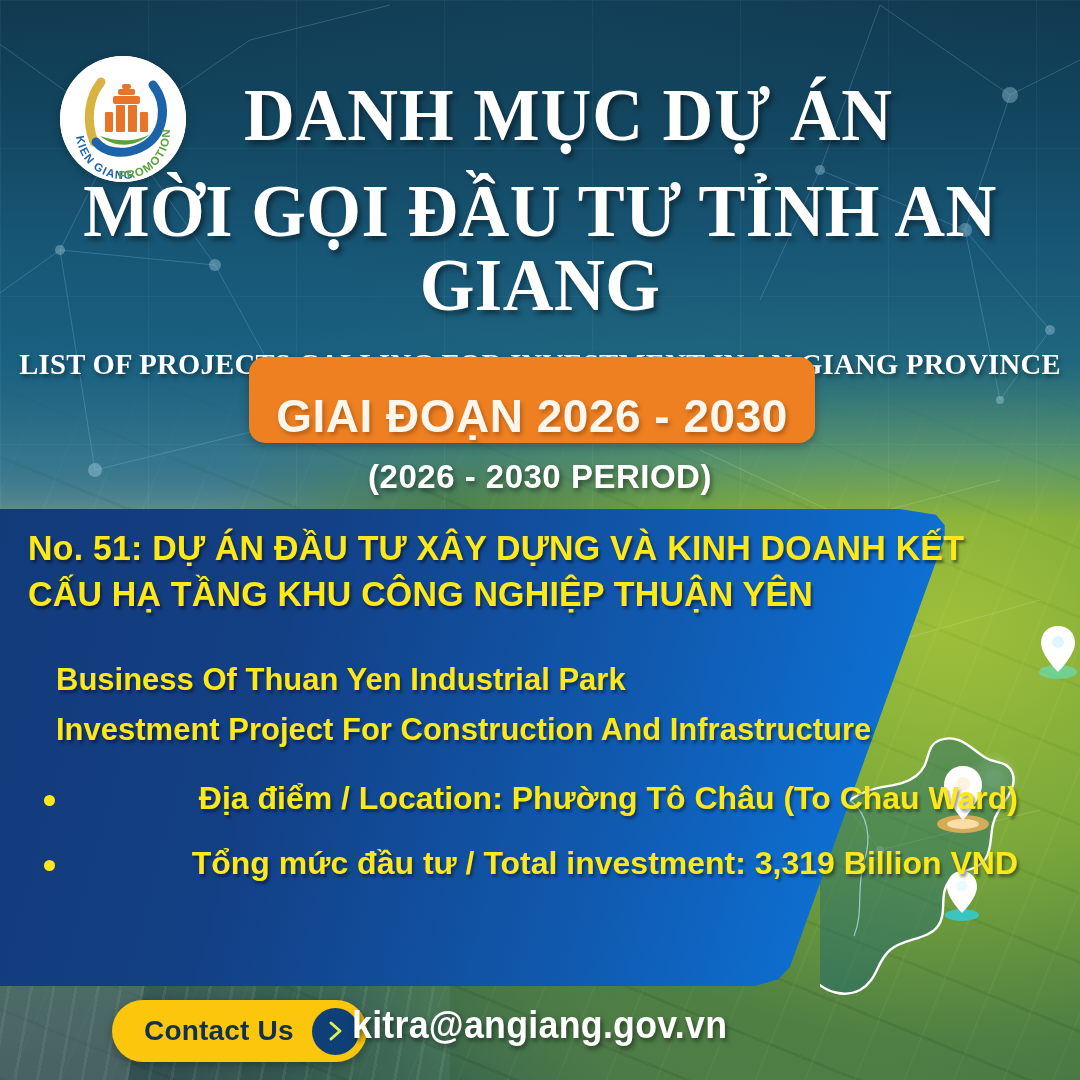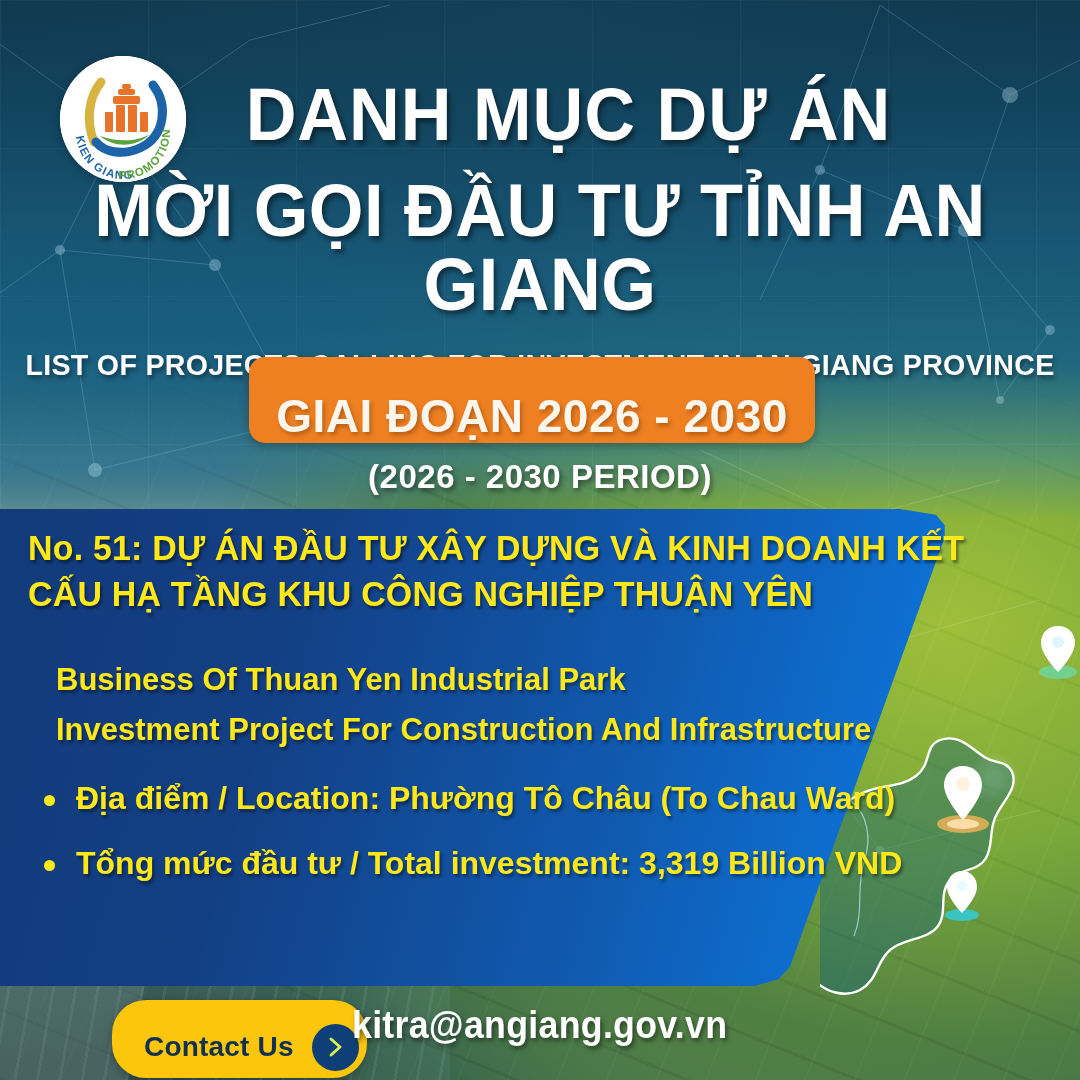--- a/index.html
+++ b/index.html
@@ -90,20 +90,21 @@
     border-radius: 50%;
     background: #ffffff;
     box-shadow: 0 2px 10px rgba(0,0,0,0.28);
   }
   .logo svg { display:block; }
 
   .title-block {
     position: absolute;
     left: 0; right: 0; top: 78px;
     text-align: center;
+    font-family: Liberation Serif, serif;
   }
   .title-line1 {
     font-size: 74px;
     font-weight: 700;
     color: #ffffff;
     letter-spacing: 1px;
     line-height: 1.0;
     padding-left: 60px;
     text-shadow: 3px 4px 6px rgba(0,0,0,0.45);
     font-stretch: condensed;
@@ -197,21 +198,21 @@
     line-height: 1.62;
     color: #ffe81a;
     text-shadow: 2px 3px 3px rgba(0,0,0,0.40);
   }
 
   .bullets {
     position: absolute;
     left: 38px; top: 782px;
     width: 980px;
     list-style: none;
-    margin: 0; padding: 0;
+    margin: 0; padding: 0; text-align: right;
   }
   .bullets li {
     position: relative;
     font-size: 32px;
     font-weight: 700;
     color: #ffe81a;
     line-height: 1.0;
     padding-left: 38px;
     margin-bottom: 33px;
     text-shadow: 2px 3px 3px rgba(0,0,0,0.40);
@@ -224,21 +225,21 @@
     width: 11px; height: 11px;
     border-radius: 50%;
     background: #ffe81a;
   }
 
   
   .contact-btn {
     position: absolute;
     left: 112px; top: 1000px;
     height: 62px;
-    padding: 16px 8px 0 32px;
+    padding: 0 8px 0 32px;
     background: #fcc60c;
     border-radius: 34px;
     display: flex;
     align-items: center;
     gap: 18px;
     box-shadow: 0 3px 10px rgba(0,0,0,0.3);
   }
   .contact-btn .lbl {
     font-size: 28px;
     font-weight: 700;

